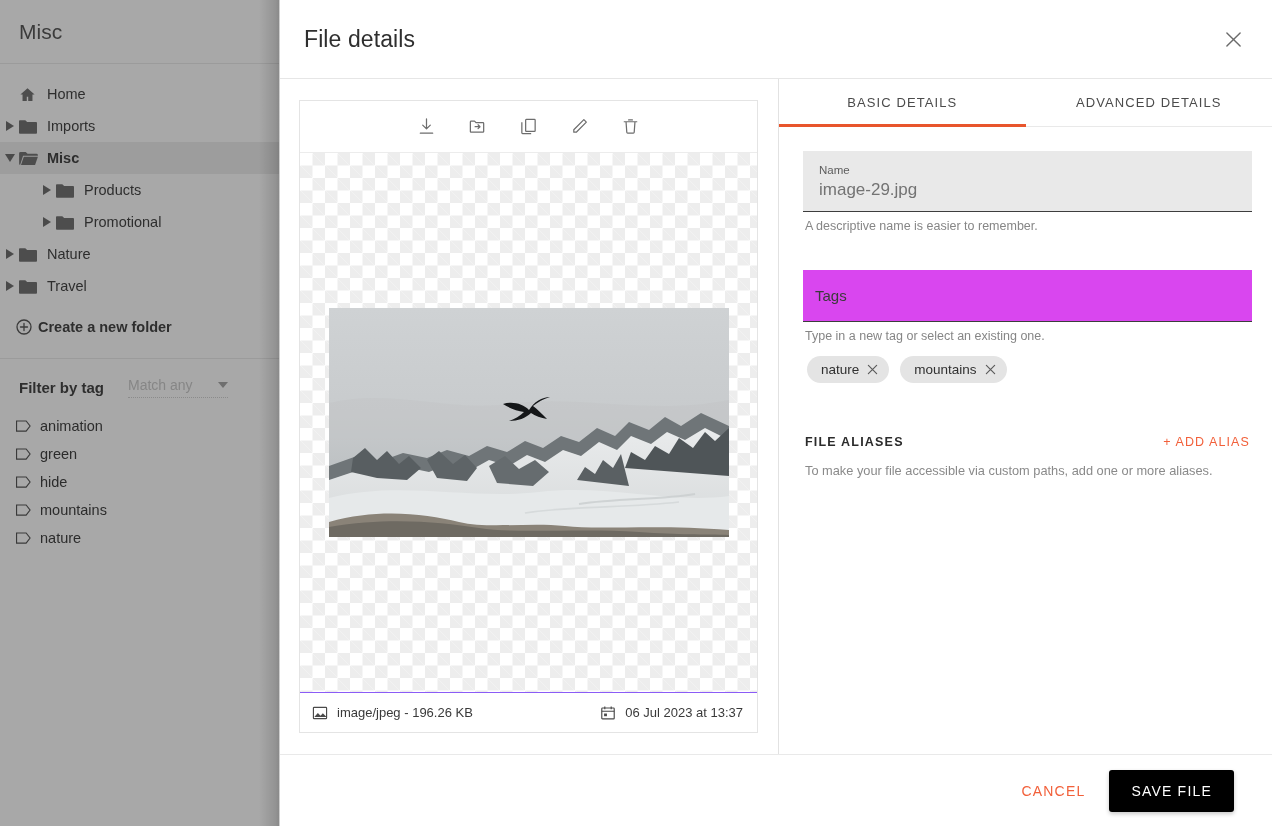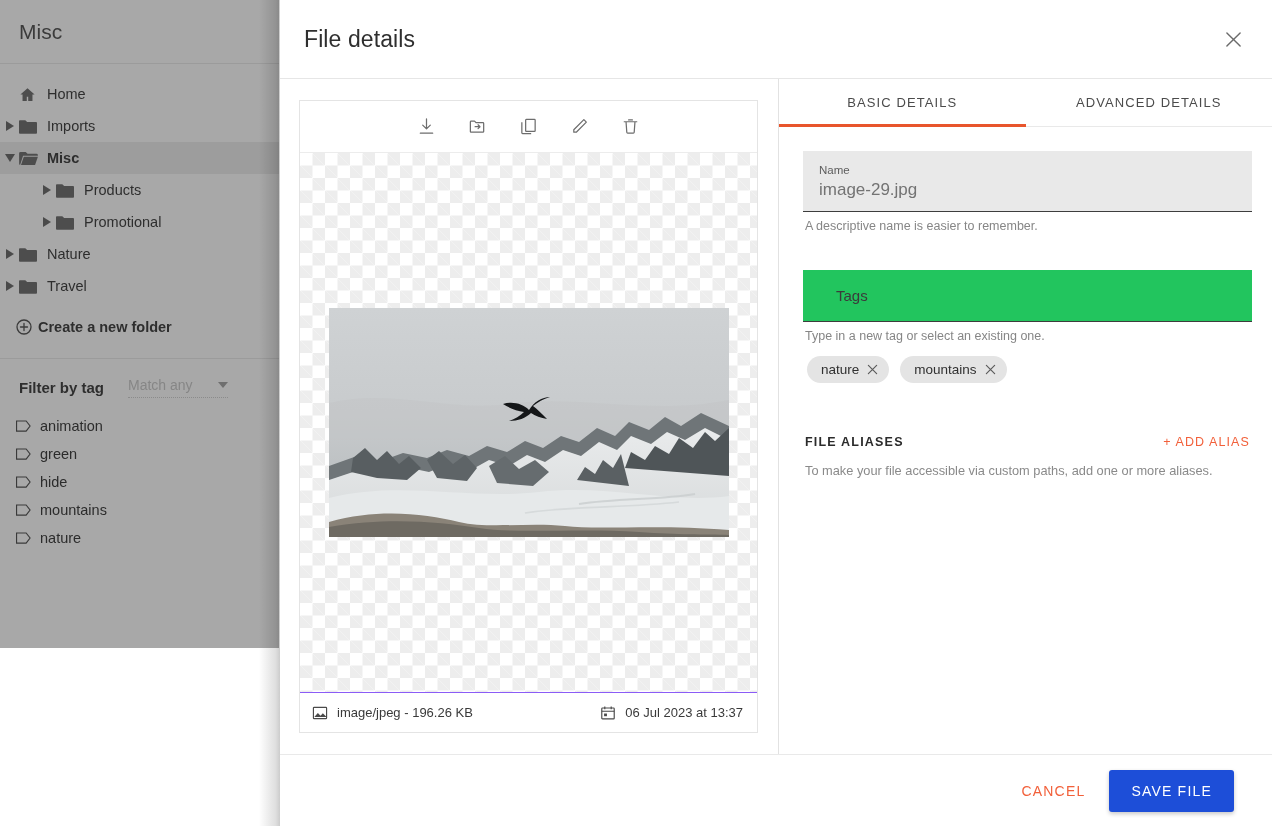--- a/index.html
+++ b/index.html
@@ -10,21 +10,21 @@
     background: #ffffff;
   }
 
   
   .app-bg {
     position: absolute; inset: 0;
     background: #ffffff;
   }
   .sidebar {
     position: absolute; left: 0; top: 0;
-    width: 279px; height: 648px;
+    width: 279px; height: 826px;
     background: #a8a8a8;
   }
   .sidebar-header {
     height: 64px;
     display: flex; align-items: center;
     padding: 0 19px;
     border-bottom: 1px solid #9b9b9b;
   }
   .sidebar-title {
     font-size: 21px; color: #3b3b3b; font-weight: 400;
@@ -230,25 +230,25 @@
   .field {
     background: #e9e9e9;
     border-bottom: 1px solid #3d3d3d;
     padding: 11px 16px 9px 16px;
   }
   .field-label { font-size: 11.5px; color: #5d5d5d; line-height: 16px; }
   .field-value { font-size: 17px; color: #737373; line-height: 24px; }
   .field-hint { font-size: 12.5px; color: #868686; padding: 7px 2px 0 2px; }
 
   .field-tags {
-    background: #22c55e;
+    background: #d946ef;
     border-bottom: 1px solid #3d3d3d;
     height: 52px;
     display: flex; align-items: center;
-    padding: 0 33px;
+    padding: 0 12px;
     margin-top: 37px;
   }
   .field-tags-placeholder { font-size: 15px; color: #3b3b3b; }
 
   .chips { display: flex; gap: 11px; padding: 13px 2px 0 4px; }
   .chip {
     background: #e4e4e4;
     border-radius: 16px;
     height: 27px;
     display: flex; align-items: center;
@@ -283,21 +283,21 @@
     padding-right: 38px; gap: 6px;
   }
   .btn-cancel {
     font-size: 14px; letter-spacing: 1.2px;
     color: #f2603a; background: none; border: none;
     padding: 12px 18px; cursor: pointer;
     font-family: "Liberation Sans", sans-serif;
   }
   .btn-save {
     font-size: 14px; letter-spacing: 1.2px;
-    color: #ffffff; background: #1d4ed8;
+    color: #ffffff; background: #000000;
     border: none; border-radius: 3px;
     padding: 13px 22px; cursor: pointer;
     box-shadow: 0 2px 4px rgba(0,0,0,0.22);
     font-family: "Liberation Sans", sans-serif;
   }
 </style>
 </head>
 <body>
 
 <div class="app-bg">

